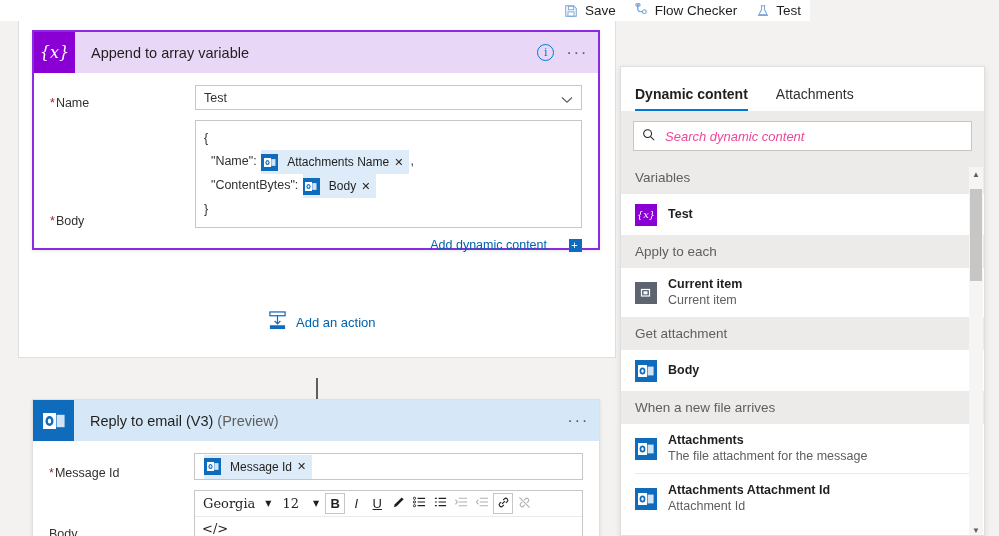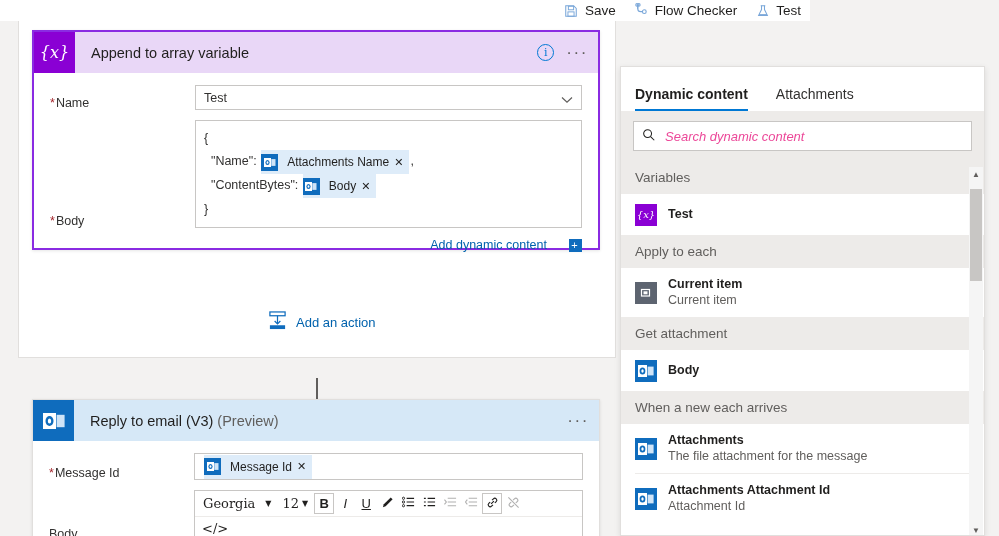--- a/index.html
+++ b/index.html
@@ -144,21 +144,21 @@
   
   .rte { flex:1; border:1px solid #c8c6c4; background:#fff; }
   .rte-bar {
     height:26px; border-bottom:1px solid #edebe9; display:flex; align-items:center;
     padding:0 3px; gap:1px; background:#fff;
   }
   .ddown {
     display:flex; align-items:center; gap:10px; height:22px; padding:0 5px;
     font-size:13px; color:#201f1e; cursor:pointer; font-family:"DejaVu Serif", serif;
   }
-  .ddown.small { gap:3px; }
+  .ddown.small { gap:14px; }
   .caret { font-size:8px; color:#201f1e; }
   .tbtn {
     width:20px; height:21px; display:flex; align-items:center; justify-content:center;
     cursor:pointer; font-size:13px; color:#201f1e;
   }
   .tbtn.sel { border:1px solid #c8c6c4; background:#fff; }
   .tbtn.dis { opacity:.35; cursor:default; }
   .rte-area { padding:4px 7px; font-size:13px; color:#201f1e; font-family:"DejaVu Serif", serif; }
 
   
@@ -510,21 +510,21 @@
             <path d="M9.6 2.6h6v8.8h-6z" fill="#cfe4f7"></path>
             <ellipse cx="4.5" cy="7" rx="2.9" ry="3.6" fill="#0f6cbd"></ellipse>
             <ellipse cx="4.5" cy="7" rx="1.2" ry="1.8" fill="#fff"></ellipse>
           </svg>
       </span>
       <span>
         <div class="i-t">Body</div>
       </span>
     </div>
 
-    <div class="grp">When a new each arrives</div>
+    <div class="grp">When a new file arrives</div>
     <div class="item">
       <span class="iico otl">
         <svg width="16" height="14" viewBox="0 0 16 14">
             <rect x="0" y="1" width="9" height="12" fill="#fff"></rect>
             <path d="M9.6 2.6h6v8.8h-6z" fill="#cfe4f7"></path>
             <ellipse cx="4.5" cy="7" rx="2.9" ry="3.6" fill="#0f6cbd"></ellipse>
             <ellipse cx="4.5" cy="7" rx="1.2" ry="1.8" fill="#fff"></ellipse>
           </svg>
       </span>
       <span>

